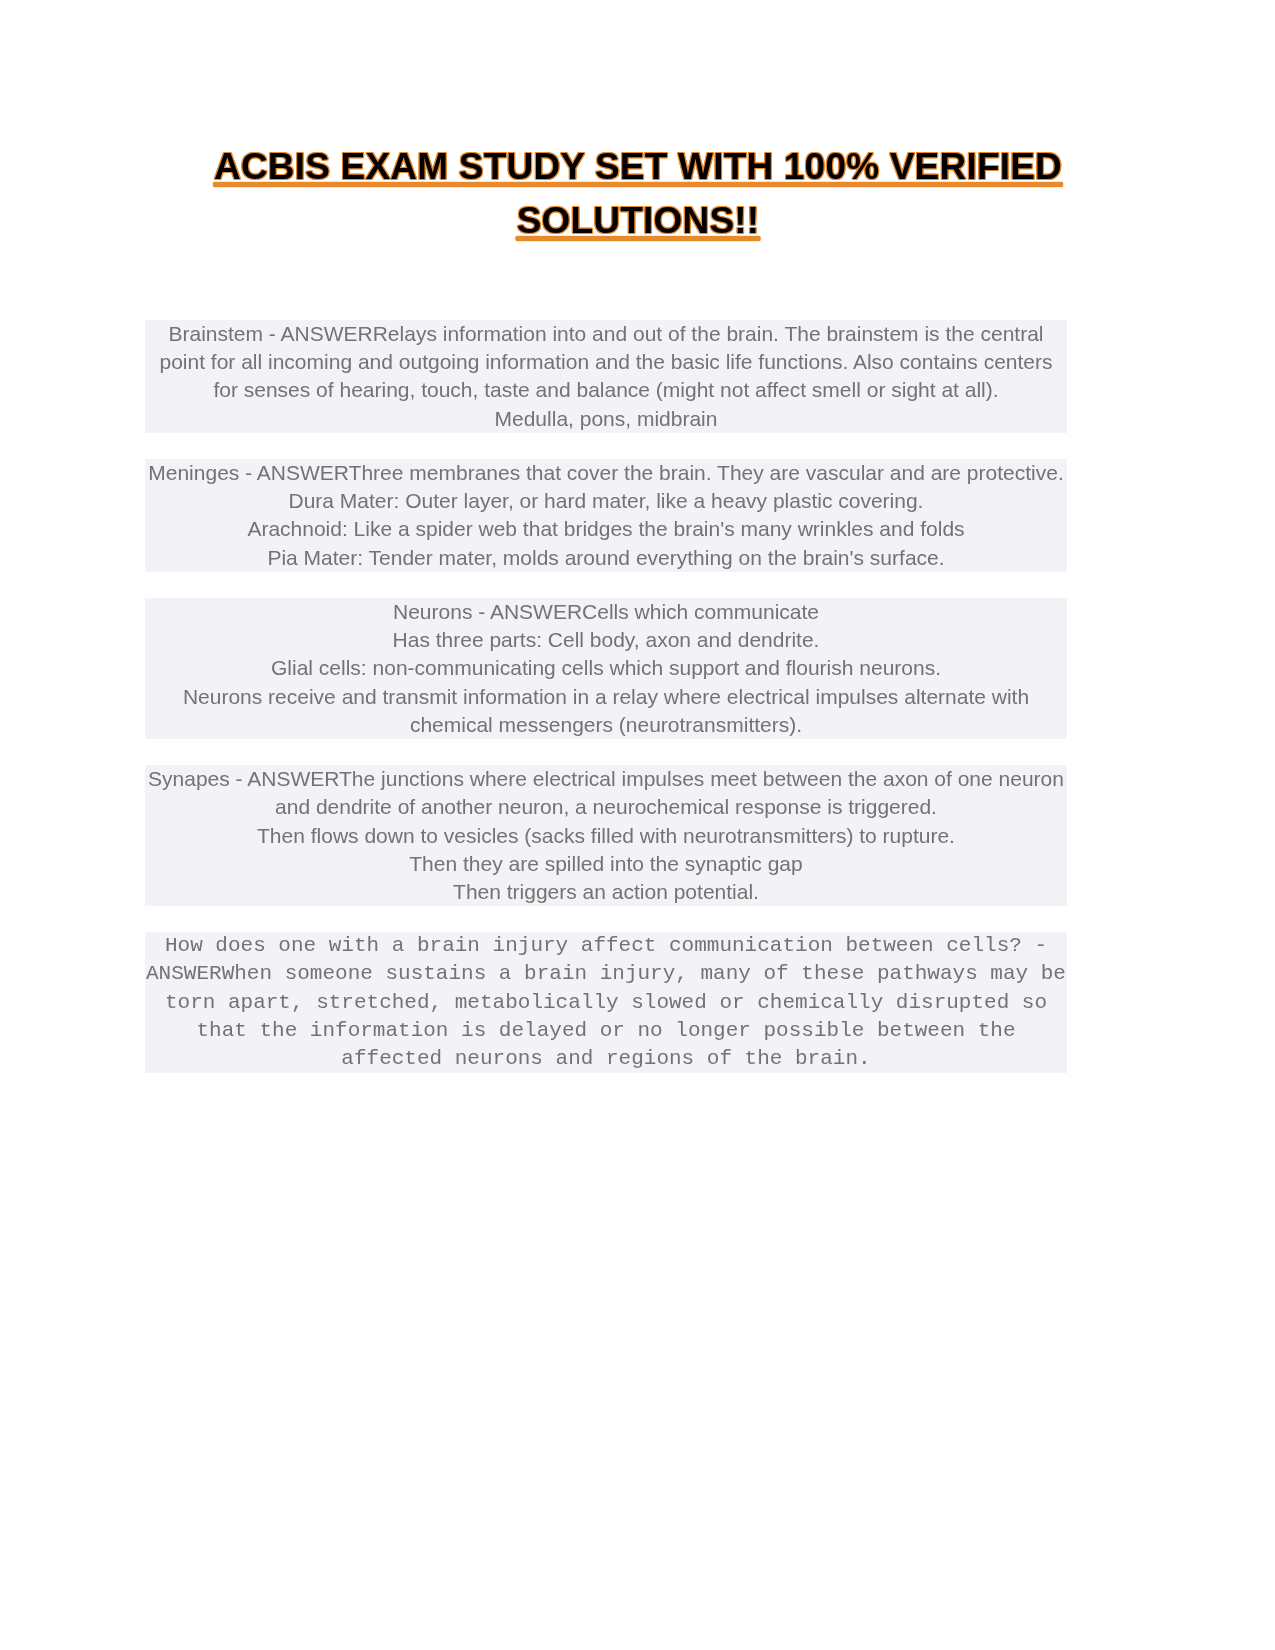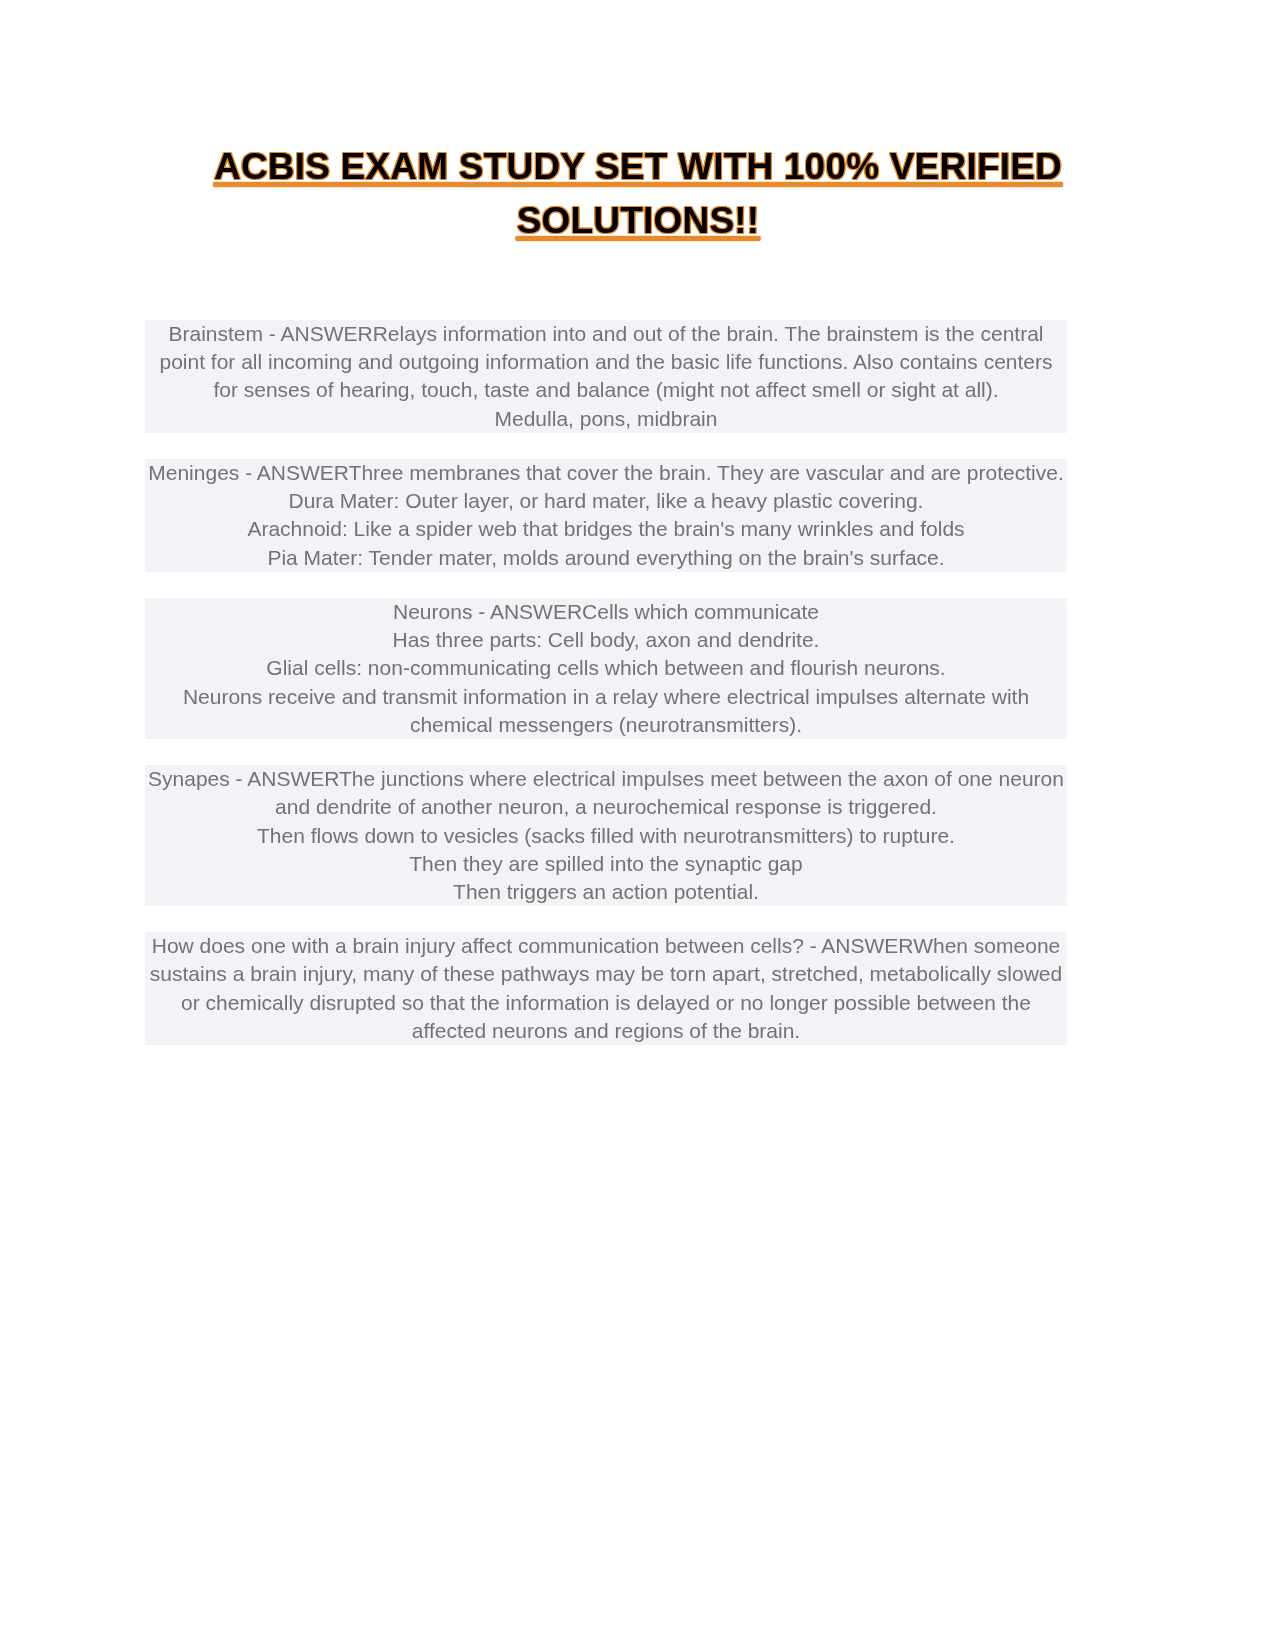--- a/index.html
+++ b/index.html
@@ -59,20 +59,21 @@
   .para {
     font-size: 21px;
     line-height: 1.345;
     color: #737373;
     margin: 0 0 26px 0;
     white-space: pre-wrap;
     text-align: center;
   }
   .para:last-child {
     margin-bottom: 9px;
+    font-family: Liberation Mono, monospace;
   }
   .hl {
     background: #f2f2f7;
   }
 </style>
 </head>
 <body>
 
 <div class="page">
 
@@ -80,21 +81,21 @@
 
   <div class="body-wrap">
     <p class="para hl">Brainstem - ANSWERRelays information into and out of the brain. The brainstem is the central point for all incoming and outgoing information and the basic life functions. Also contains centers for senses of hearing, touch, taste and balance (might not affect smell or sight at all).
 Medulla, pons, midbrain</p>
     <p class="para hl">Meninges - ANSWERThree membranes that cover the brain. They are vascular and are protective.
 Dura Mater: Outer layer, or hard mater, like a heavy plastic covering.
 Arachnoid: Like a spider web that bridges the brain's many wrinkles and folds
 Pia Mater: Tender mater, molds around everything on the brain's surface.</p>
     <p class="para hl">Neurons - ANSWERCells which communicate
 Has three parts: Cell body, axon and dendrite.
-Glial cells: non-communicating cells which between and flourish neurons.
+Glial cells: non-communicating cells which support and flourish neurons.
 Neurons receive and transmit information in a relay where electrical impulses alternate with chemical messengers (neurotransmitters).</p>
     <p class="para hl">Synapes - ANSWERThe junctions where electrical impulses meet between the axon of one neuron and dendrite of another neuron, a neurochemical response is triggered.
 Then flows down to vesicles (sacks filled with neurotransmitters) to rupture.
 Then they are spilled into the synaptic gap
 Then triggers an action potential.</p>
     <p class="para hl">How does one with a brain injury affect communication between cells? - ANSWERWhen someone sustains a brain injury, many of these pathways may be torn apart, stretched, metabolically slowed or chemically disrupted so that the information is delayed or no longer possible between the affected neurons and regions of the brain.</p>
   </div>
 
 </div>
 

